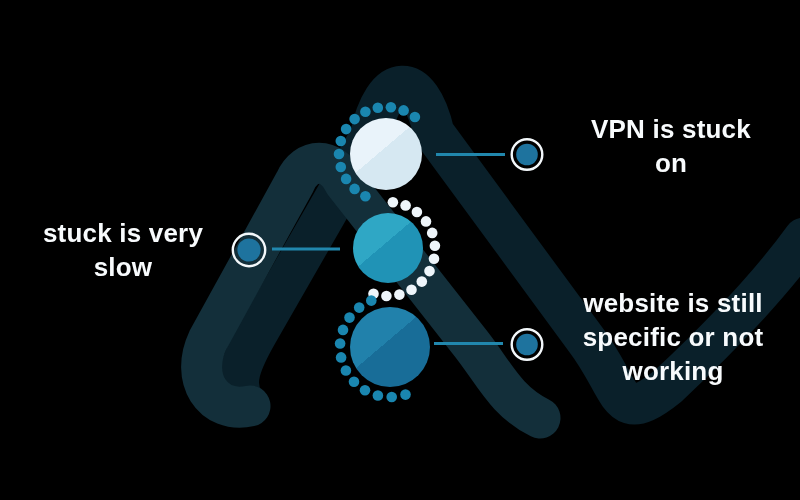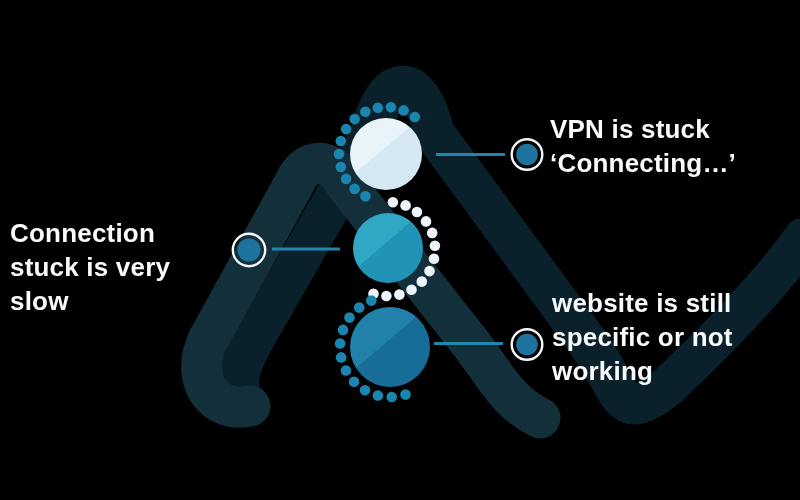--- a/index.html
+++ b/index.html
@@ -7,20 +7,21 @@
     position:relative;width:800px;height:500px;overflow:hidden;
     background:#000;
     font-family:"Liberation Sans","DejaVu Sans",sans-serif;
   }
   .stage svg{position:absolute;left:0;top:0;}
   .label{
     position:absolute;
     font-weight:bold;
     font-size:26px;
     line-height:34px;
+    text-align:center;
     color:#f8fbfd;
     letter-spacing:0.2px;
   }
   .label--vpn-stuck{left:550px;top:112px;width:242px;}
   .label--slow{left:10px;top:216px;width:226px;}
   .label--blocked{left:552px;top:286px;width:242px;}
 </style>
 </head>
 <body>
 
@@ -115,24 +116,23 @@
       <circle cx="249" cy="250" r="11.6" fill="#1e739e"></circle>
     </g>
     <g>
       <circle cx="527" cy="344.5" r="15.3" fill="none" stroke-width="2.4" stroke="#f3f8fb"></circle>
       <circle cx="527" cy="344.5" r="10.8" fill="#1e739e"></circle>
     </g>
   </svg>
 
   <div class="label label--vpn-stuck">
       <div>VPN is stuck</div>
-      <div>‘Connecting…’</div>
+      <div>on</div>
     </div>
   <div class="label label--slow">
-      <div>Connection</div>
       <div>stuck is very</div>
       <div>slow</div>
     </div>
   <div class="label label--blocked">
       <div>website is still</div>
       <div>specific or not</div>
       <div>working</div>
     </div>
 
 </div>

